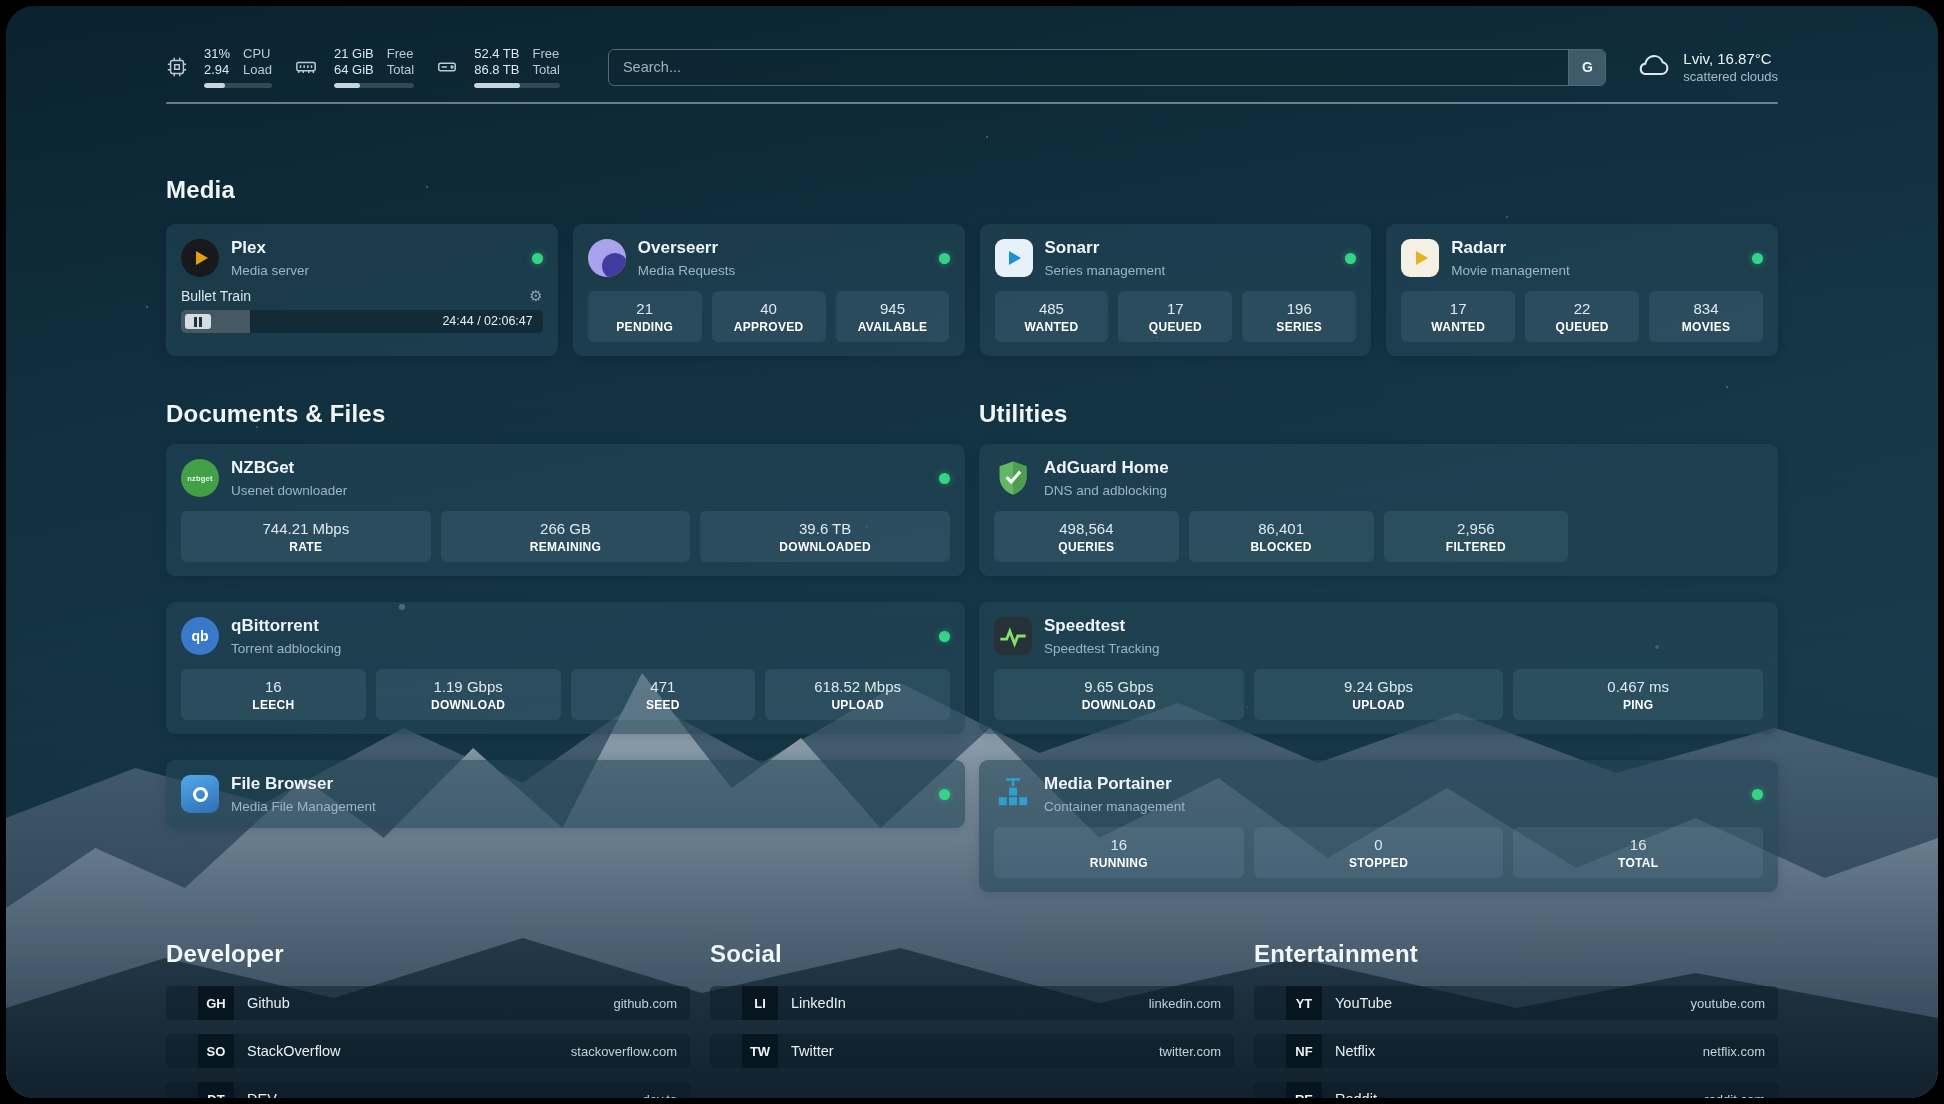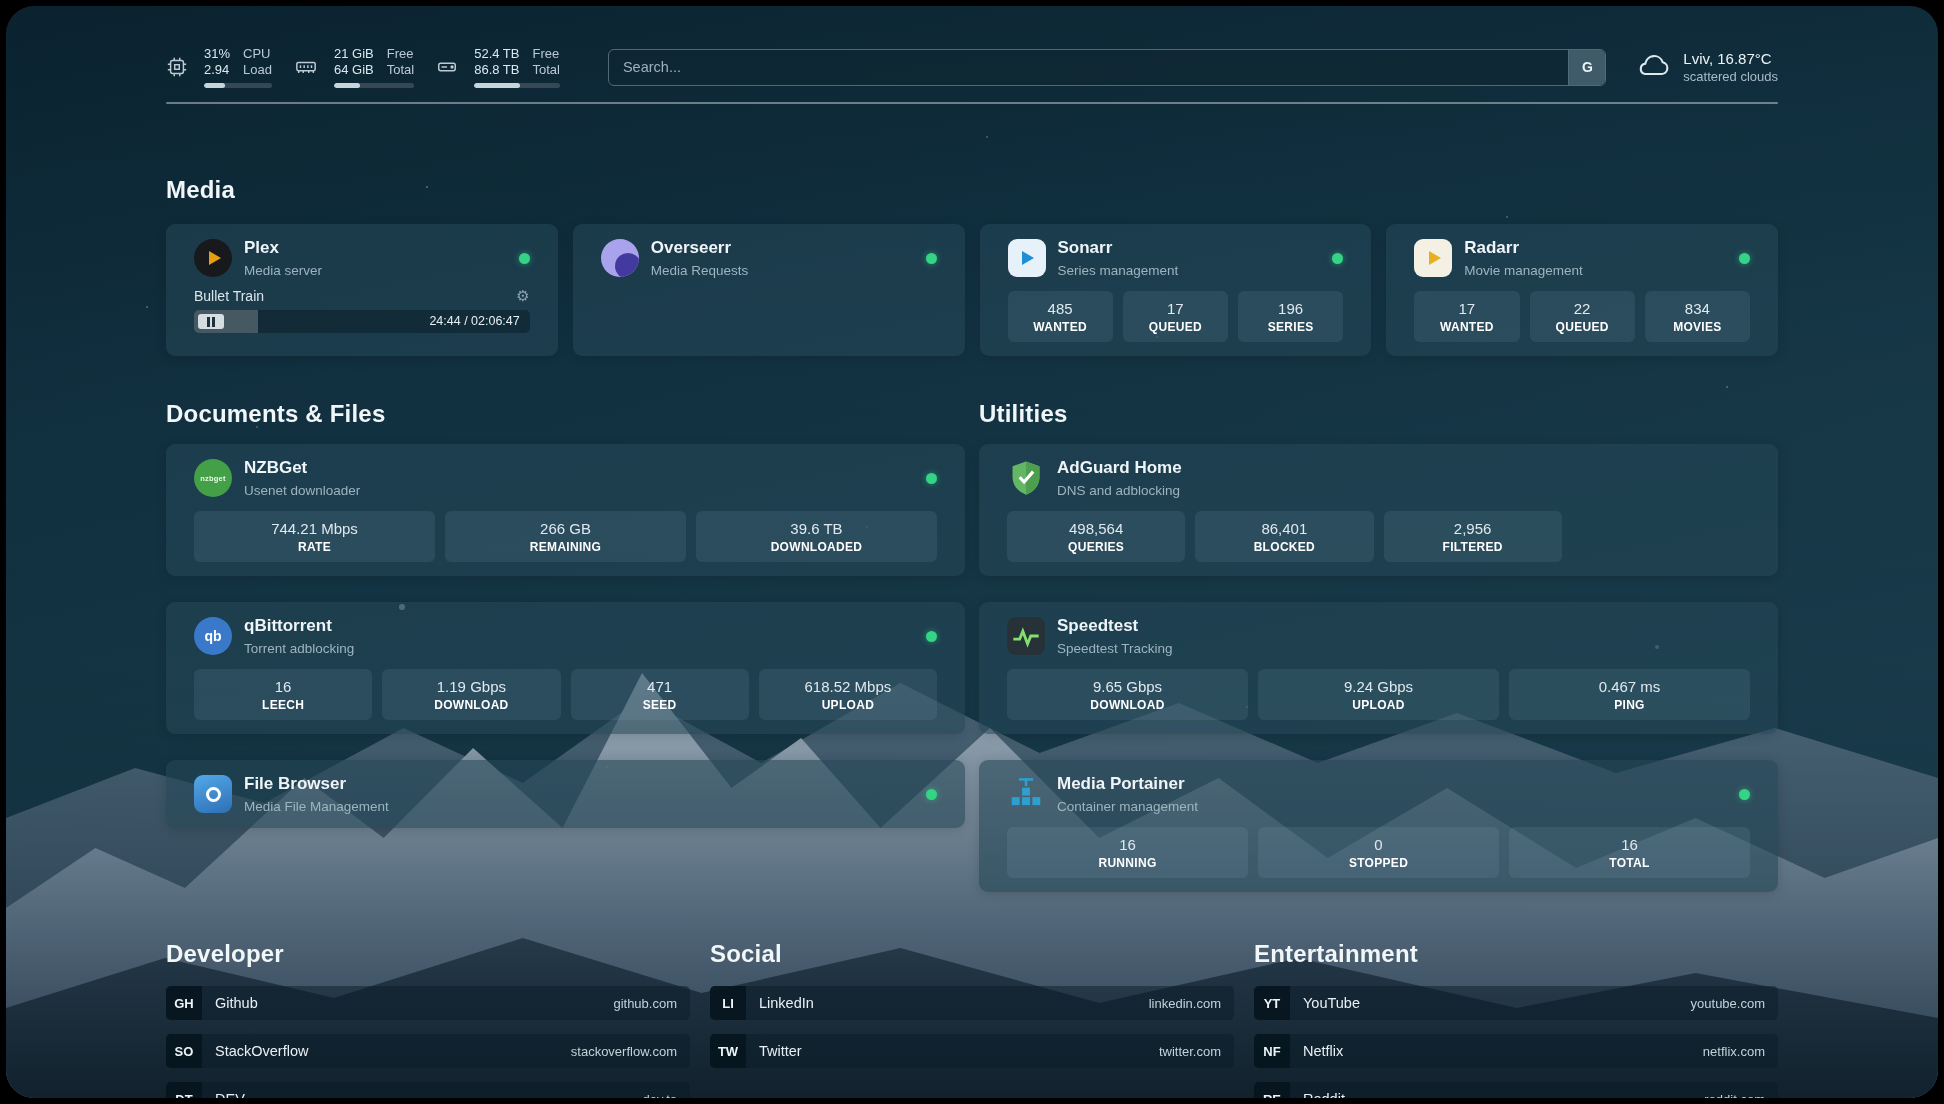--- a/index.html
+++ b/index.html
@@ -48,21 +48,21 @@
   
   h2.section { font-size:24px; font-weight:700; color:#f1f6f8; letter-spacing:.2px; }
   .h-media { margin:72px 0 20px; }
   .twocol h2.section { margin:44px 0 16px; }
   .bookmarks h2.section { margin:48px 0 18px; }
 
   .grid4 { display:grid; grid-template-columns:repeat(4,1fr); gap:15px; }
   .twocol { display:grid; grid-template-columns:1fr 1fr; gap:14px; }
   .col .card + .card { margin-top:26px; }
 
-  .card { background:rgba(36,70,86,.58); border-radius:9px; padding:14px 28px;
+  .card { background:rgba(36,70,86,.58); border-radius:9px; padding:14px 15px;
     box-shadow:0 2px 12px rgba(0,0,0,.14); }
   .card-head { display:flex; align-items:center; gap:12px; }
   .app-icon { width:38px; height:38px; flex:none; display:flex; align-items:center; justify-content:center;
     border-radius:50%; position:relative; overflow:hidden; }
   .app-text { min-width:0; }
   .app-name { font-size:17px; font-weight:600; color:#eef4f7; }
   .app-sub { font-size:13.5px; color:#9db4c0; margin-top:5px; }
   .dot { width:11px; height:11px; border-radius:50%; background:#35d385; margin-left:auto; flex:none;
     box-shadow:0 0 6px rgba(53,211,133,.55); }
 
@@ -100,21 +100,21 @@
   .badge-md { font-size:14px; font-weight:700; color:#fff; }
   .i-fb { background:linear-gradient(160deg,#53a9e8,#2d6fb5); border-radius:9px; }
   .fb-ring { width:15px; height:15px; border:3px solid #fff; border-radius:50%; }
   .i-svg { background:transparent; border-radius:8px; }
 
   
   .bookmarks { display:grid; grid-template-columns:1fr 1fr 1fr; gap:20px; padding-bottom:40px; }
   .bm-row { display:flex; align-items:center; height:34px; background:rgba(9,28,39,.5); border-radius:5px;
     margin-bottom:14px; overflow:hidden; cursor:pointer; }
   .bm-abbr { width:36px; height:36px; background:rgba(5,19,28,.82); color:#edf3f6; font-size:13px; font-weight:700;
-    display:flex; align-items:center; justify-content:center; flex:none; }
+    display:flex; align-items:center; justify-content:center; flex:none;margin-left:32px; }
   .bm-name { margin-left:13px; font-size:14.5px; color:#e9f0f4; }
   .bm-url { margin-left:auto; margin-right:13px; font-size:13px; color:#c2d2db; }
 </style>
 </head>
 <body>
 
 <div class="frame">
   <div class="screen">
 
     <svg class="mountains" viewBox="0 0 1944 520" preserveAspectRatio="none">
@@ -269,20 +269,34 @@
           <div class="card-head">
             <span class="app-icon i-overseerr">
                 <span class="ov-inner"></span>
               </span>
             <div class="app-text">
               <div class="app-name">Overseerr</div>
               <div class="app-sub">Media Requests</div>
             </div>
             <span class="dot"></span>
           </div>
+          <div class="stats c3">
+            <div class="stat">
+              <div class="stat-v">21</div>
+              <div class="stat-l">PENDING</div>
+            </div>
+            <div class="stat">
+              <div class="stat-v">40</div>
+              <div class="stat-l">APPROVED</div>
+            </div>
+            <div class="stat">
+              <div class="stat-v">945</div>
+              <div class="stat-l">AVAILABLE</div>
+            </div>
+          </div>
         </div>
 
         <div class="card">
           <div class="card-head">
             <span class="app-icon i-sonarr">
                 <span class="tri"></span>
               </span>
             <div class="app-text">
               <div class="app-name">Sonarr</div>
               <div class="app-sub">Series management</div>

